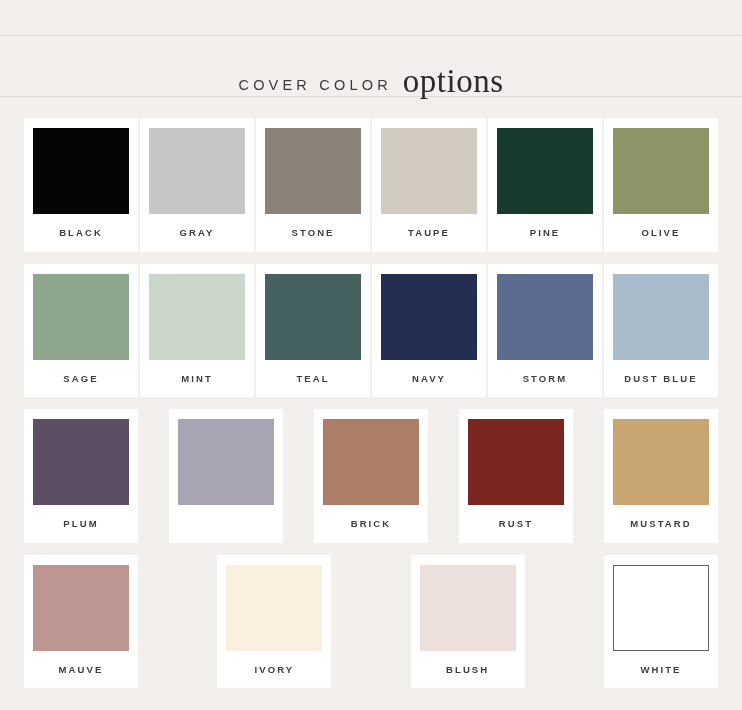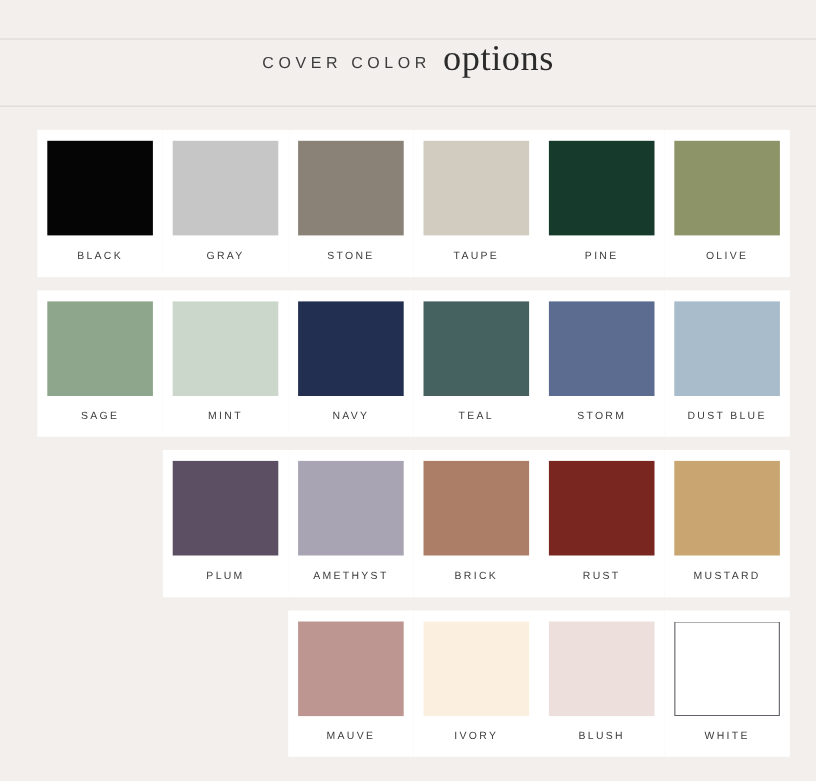--- a/index.html
+++ b/index.html
@@ -20,21 +20,21 @@
   #header-band {
     position: absolute;
     left: 0;
     top: 35px;
     width: 742px;
     height: 62px;
     border-top: 1px solid #ddd8d4;
     border-bottom: 1px solid #ddd8d4;
     box-sizing: border-box;
     display: flex;
-    align-items: flex-start;
+    align-items: flex-end;
     justify-content: center;
   }
   #page-title {
     display: flex;
     align-items: baseline;
     justify-content: center;
     white-space: nowrap;
   }
   .title-caps {
     font-family: "Liberation Sans", sans-serif;
@@ -59,23 +59,24 @@
   #swatch-grid {
     position: absolute;
     left: 0;
     top: 118px;
     width: 742px;
     padding: 0 24px;
     box-sizing: border-box;
   }
   .swatch-row {
     display: flex;
-    justify-content: flex-end;
+    justify-content: space-between;
     gap: 0;
     margin-bottom: 12px;
+    font-weight: bold;
   }
   .swatch-card {
     width: 114px;
     background: #ffffff;
     box-sizing: border-box;
     padding: 10px 9px 0 9px;
     display: flex;
     flex-direction: column;
     align-items: center;
     box-shadow: 0 0 0 0 rgba(0,0,0,0);
@@ -140,44 +141,43 @@
     <div class="swatch-row">
       <div class="swatch-card">
         <div class="swatch-chip" style="background: rgb(142, 166, 139);"></div>
         <div class="swatch-label">SAGE</div>
       </div>
       <div class="swatch-card">
         <div class="swatch-chip" style="background: rgb(203, 215, 203);"></div>
         <div class="swatch-label">MINT</div>
       </div>
       <div class="swatch-card">
+        <div class="swatch-chip" style="background: rgb(69, 98, 96);"></div>
+        <div class="swatch-label">TEAL</div>
+      </div>
+      <div class="swatch-card">
         <div class="swatch-chip" style="background: rgb(35, 47, 81);"></div>
         <div class="swatch-label">NAVY</div>
       </div>
       <div class="swatch-card">
-        <div class="swatch-chip" style="background: rgb(69, 98, 96);"></div>
-        <div class="swatch-label">TEAL</div>
-      </div>
-      <div class="swatch-card">
         <div class="swatch-chip" style="background: rgb(91, 108, 144);"></div>
         <div class="swatch-label">STORM</div>
       </div>
       <div class="swatch-card">
         <div class="swatch-chip" style="background: rgb(168, 188, 203);"></div>
         <div class="swatch-label">DUST BLUE</div>
       </div>
     </div>
     <div class="swatch-row">
       <div class="swatch-card">
         <div class="swatch-chip" style="background: rgb(92, 79, 99);"></div>
         <div class="swatch-label">PLUM</div>
       </div>
       <div class="swatch-card">
         <div class="swatch-chip" style="background: rgb(169, 164, 180);"></div>
-        <div class="swatch-label">AMETHYST</div>
       </div>
       <div class="swatch-card">
         <div class="swatch-chip" style="background: rgb(172, 126, 104);"></div>
         <div class="swatch-label">BRICK</div>
       </div>
       <div class="swatch-card">
         <div class="swatch-chip" style="background: rgb(122, 38, 32);"></div>
         <div class="swatch-label">RUST</div>
       </div>
       <div class="swatch-card">

